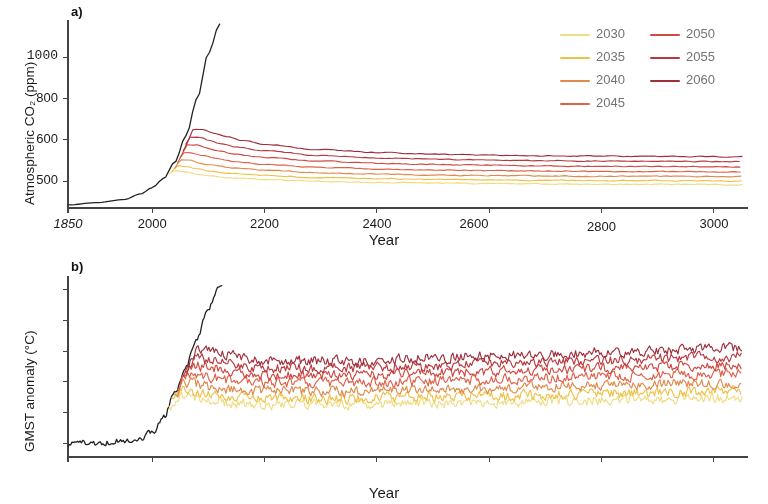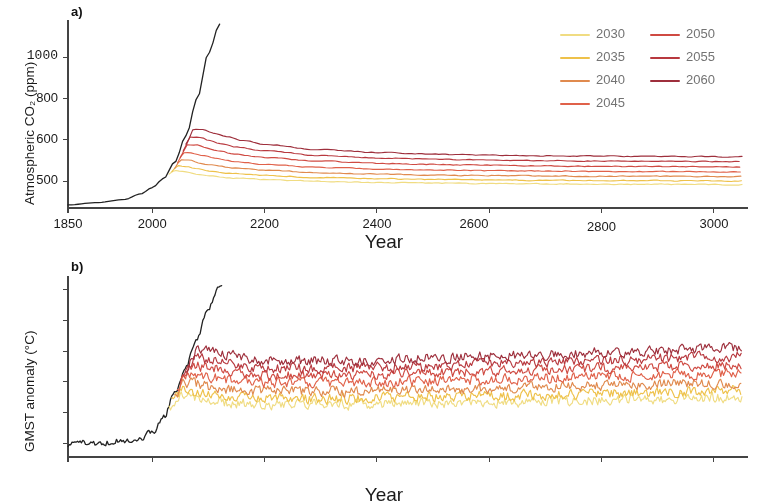--- a/index.html
+++ b/index.html
@@ -39,21 +39,21 @@
 
   .ylabel {
     position: absolute;
     font-size: 13.5px;
     color: #1a1a1a;
     transform-origin: 0 0;
     white-space: nowrap;
   }
   .xlabel {
     position: absolute;
-    font-size: 19px;
+    font-size: 15px;
     color: #1a1a1a;
     text-align: center;
     white-space: nowrap;
   }
   .tick-label {
     position: absolute;
     font-size: 13px;
     color: #1a1a1a;
     white-space: nowrap;
   }
@@ -137,21 +137,21 @@
         <path d="M185.95,144.16L189.32,138.32L192.69,129.85L196.06,129.21L199.43,129.46L202.80,129.49L206.17,130.40L209.54,132.05L212.91,133.07L216.28,133.74L219.65,134.66L223.02,135.90L226.39,136.65L229.76,136.91L233.13,138.04L236.50,139.17L239.87,140.45L243.24,140.48L246.61,140.76L249.98,141.10L253.35,142.25L256.72,143.10L260.09,144.08L263.46,144.45L266.83,144.50L270.20,144.70L273.57,145.09L276.94,144.83L280.31,145.68L283.68,146.05L287.05,146.51L290.42,146.68L293.79,147.55L297.16,148.14L300.53,148.23L303.90,148.87L307.27,149.33L310.64,149.76L314.01,149.77L317.38,149.77L320.75,149.59L324.12,149.39L327.49,149.36L330.86,149.58L334.23,149.73L337.60,150.40L340.97,150.55L344.34,150.99L347.71,150.75L351.08,150.92L354.45,151.54L357.82,151.42L361.19,151.72L364.56,152.40L367.93,152.49L371.30,152.09L374.67,152.67L378.04,152.90L381.41,152.70L384.78,152.39L388.15,152.21L391.52,152.20L394.89,152.54L398.26,152.99L401.63,153.41L405.00,153.73L408.37,153.55L411.74,153.63L415.11,153.97L418.48,153.54L421.85,153.63L425.22,154.16L428.59,153.97L431.96,154.11L435.33,153.85L438.70,154.37L442.07,154.16L445.44,154.14L448.81,154.64L452.18,154.79L455.55,154.45L458.92,154.50L462.29,154.40L465.66,154.52L469.03,154.58L472.40,154.70L475.77,155.23L479.14,154.96L482.51,154.78L485.88,154.90L489.25,154.98L492.62,154.70L495.99,155.00L499.36,155.48L502.73,155.58L506.10,155.22L509.47,155.55L512.84,155.47L516.21,155.24L519.58,155.76L522.95,155.61L526.32,155.84L529.69,155.75L533.06,155.73L536.43,155.91L539.80,156.15L543.17,156.27L546.54,155.64L549.91,155.47L553.28,155.98L556.65,155.96L560.02,155.95L563.39,155.98L566.76,156.25L570.13,156.37L573.50,156.02L576.87,156.33L580.24,155.92L583.61,155.72L586.98,155.64L590.35,155.68L593.72,156.06L597.09,155.96L600.46,156.06L603.83,156.28L607.20,155.91L610.57,155.78L613.94,155.75L617.31,156.05L620.68,156.37L624.05,156.72L627.42,156.24L630.79,156.73L634.16,156.39L637.53,156.38L640.90,156.07L644.27,156.14L647.64,156.17L651.01,156.12L654.38,155.95L657.75,156.54L661.12,156.56L664.49,156.31L667.86,156.31L671.23,156.15L674.60,156.03L677.97,156.54L681.34,156.60L684.71,156.52L688.08,156.98L691.45,157.02L694.82,156.48L698.19,156.21L701.56,156.11L704.93,156.66L708.30,156.60L711.67,156.43L715.04,156.40L718.41,156.99L721.78,157.16L725.15,157.21L728.52,157.19L731.89,157.01L735.26,156.72L738.63,156.68L742.00,156.44" fill="none" stroke="#9e2f3c" stroke-width="1.15" stroke-linejoin="round" stroke-linecap="round"></path>
       </svg>
 
     <div id="ytick-a">
         <div class="tick-label ytick-label" style="left: 6px; top: 172.143px; width: 52px;">500</div>
         <div class="tick-label ytick-label" style="left: 6px; top: 130.824px; width: 52px;">600</div>
         <div class="tick-label ytick-label" style="left: 6px; top: 89.5055px; width: 52px;">800</div>
         <div class="tick-label ytick-label" style="left: 6px; top: 48.1868px; width: 52px; font-family: Liberation Mono, monospace;">1000</div>
       </div>
     <div id="xtick-a">
-        <div class="tick-label xtick-label" style="left: 28px; top: 216px; width: 80px;">1850</div>
+        <div class="tick-label xtick-label" style="left: 28px; top: 216px; width: 80px; font-style: italic;">1850</div>
         <div class="tick-label xtick-label" style="left: 112.25px; top: 216px; width: 80px;">2000</div>
         <div class="tick-label xtick-label" style="left: 224.583px; top: 216px; width: 80px;">2200</div>
         <div class="tick-label xtick-label" style="left: 336.917px; top: 216px; width: 80px;">2400</div>
         <div class="tick-label xtick-label" style="left: 434px; top: 216px; width: 80px;">2600</div>
         <div class="tick-label xtick-label" style="left: 561.583px; top: 219px; width: 80px; text-align: center;">2800</div>
         <div class="tick-label xtick-label" style="left: 673.917px; top: 216px; width: 80px;">3000</div>
       </div>
 
     <div id="legend">
       <div class="legend-col" id="legend-col-left">

